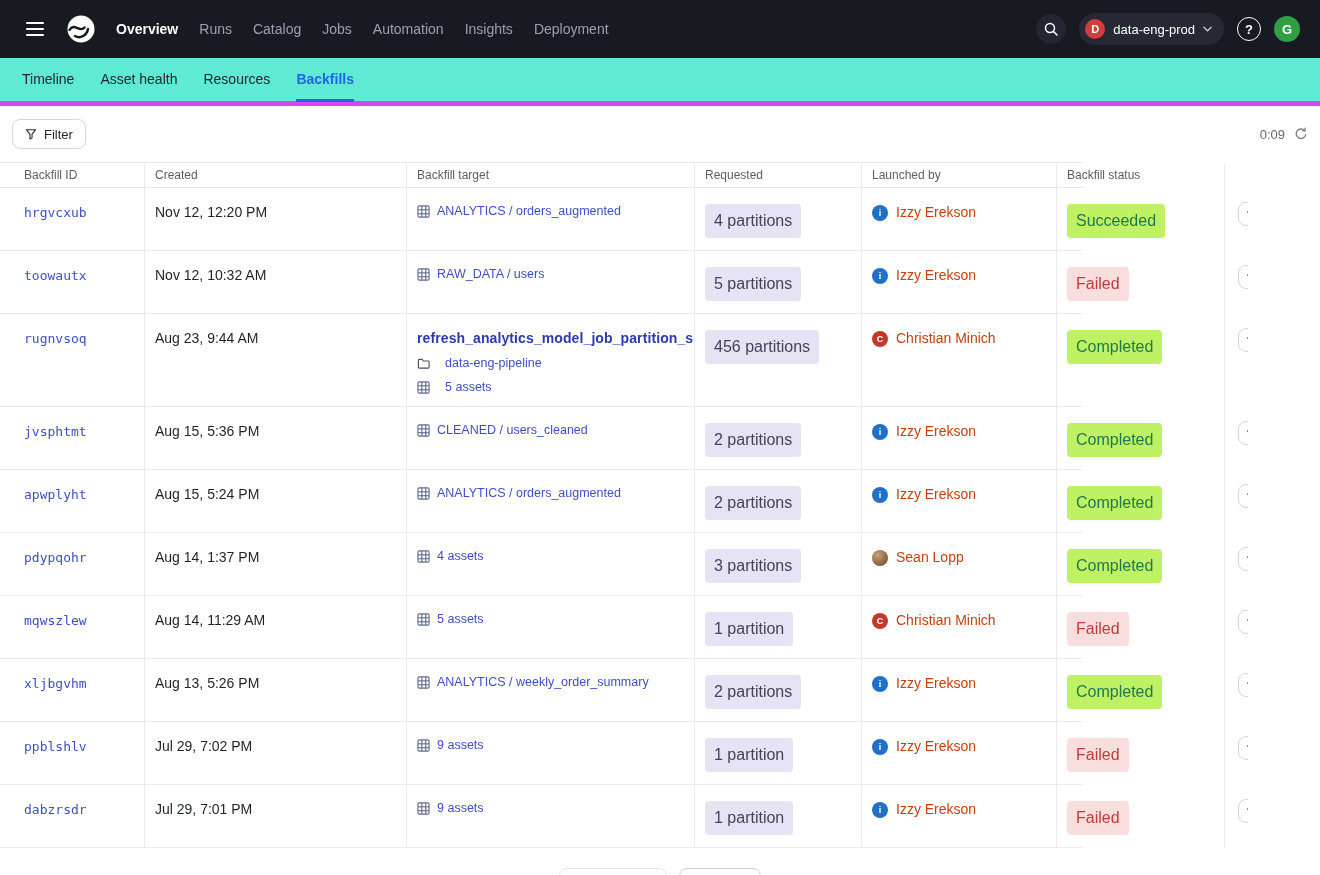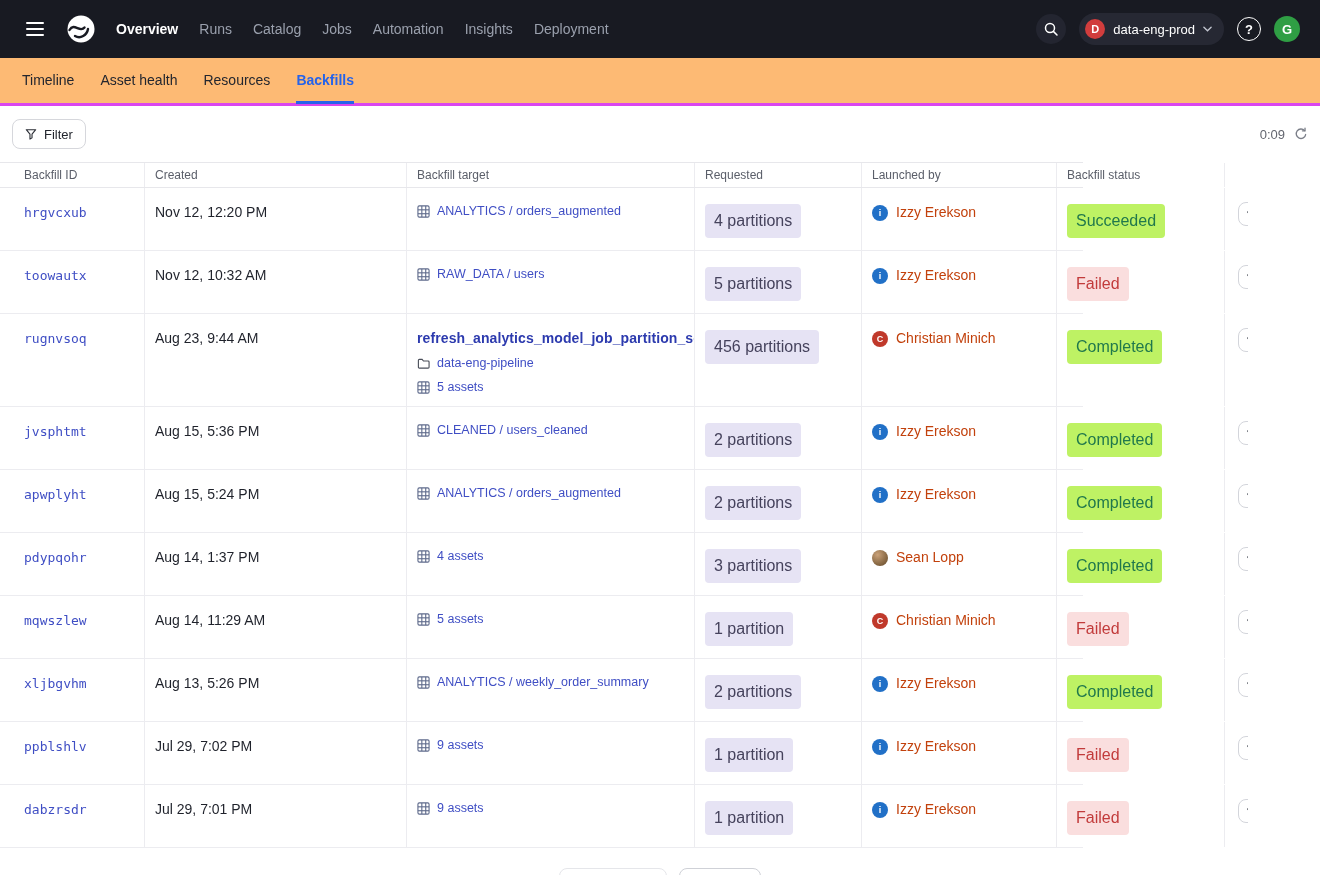--- a/index.html
+++ b/index.html
@@ -17,21 +17,21 @@
   .nav-item{color:#9aa0ad;font-size:14px;padding:6px 2px}
   .nav-item.active{color:#fff;font-weight:700}
   .nav-right{margin-left:auto;display:flex;align-items:center;gap:13px}
   .search-btn{width:30px;height:30px;border-radius:50%;background:#232530;border:none;display:flex;align-items:center;justify-content:center}
   .dep-pill{display:flex;align-items:center;gap:8px;background:#262833;border:none;border-radius:16px;height:32px;padding:0 12px 0 6px;color:#fff;font-size:13px}
   .dep-badge{width:20px;height:20px;border-radius:50%;background:#d13d3d;color:#fff;font-size:11px;font-weight:700;display:flex;align-items:center;justify-content:center}
   .help-btn{width:24px;height:24px;border-radius:50%;border:1.5px solid #fff;background:transparent;color:#fff;font-size:13px;font-weight:600;display:flex;align-items:center;justify-content:center;line-height:1}
   .user-avatar{width:26px;height:26px;border-radius:50%;background:#2f9e44;color:#fff;font-weight:700;font-size:13px;display:flex;align-items:center;justify-content:center;cursor:pointer}
 
   
-  .tabbar{height:48px;background:#fdba74;border-bottom:3px solid #d946ef;display:flex;align-items:stretch;padding:0 22px;gap:26px}
+  .tabbar{height:48px;background:#5eead4;border-bottom:5px solid #d946ef;display:flex;align-items:stretch;padding:0 22px;gap:26px}
   .tab{display:flex;align-items:center;font-size:14px;color:#23262e;font-weight:500;border-bottom:3px solid transparent;margin-bottom:-1px;cursor:pointer}
   .tab.active{color:#2563eb;font-weight:600;border-bottom-color:#2563eb}
 
   
   .toolbar{height:56px;display:flex;align-items:center;justify-content:space-between;padding:0 12px}
   .filter-btn{display:flex;align-items:center;gap:7px;height:30px;padding:0 12px;border:1px solid #d6d7dc;border-radius:8px;background:#fff;font-size:13px;font-weight:500;color:#23262e}
   .timer{display:flex;align-items:center;gap:9px;color:#63666f;font-size:13px}
 
   
   .thead,.trow{display:grid;grid-template-columns:145px 262px 288px 167px 195px 168px 1fr;width:1083px}
@@ -41,21 +41,21 @@
   .th:last-child{border-right:none}
   .trow{border-bottom:1px solid #ececf0;min-height:52px}
   .trow.tall{min-height:90px}
   .td{padding:16px 10px 12px;border-right:1px solid #ececf0;font-size:14px;overflow:hidden}
   .td:last-child{border-right:none}
   .td-id{padding-left:24px}
   .id-link{font-family:"DejaVu Sans Mono",monospace;font-size:13px;color:#3f4ec4}
   .target-line{display:flex;align-items:center;gap:7px}
   .sub-link{color:#3f4ec4;font-size:12.5px}
   .job-link{color:#2c3aae;font-weight:700;font-size:14px;display:block;letter-spacing:.1px}
-  .target-sub{display:flex;align-items:center;gap:7px;margin-top:10px}
+  .target-sub{display:flex;align-items:center;gap:15px;margin-top:10px}
   .badge{display:inline-block;font-size:16px;padding:8px 9px;border-radius:4px;white-space:nowrap}
   .badge.part{background:#e6e3f4;color:#45425c}
   .badge.success{background:#bef264;color:#20784c}
   .badge.failure{background:#fadede;color:#c23b3b}
   .td-user{display:flex;align-items:flex-start;gap:8px}
   .avatar-dot{width:16px;height:16px;border-radius:50%;color:#fff;font-size:9px;font-weight:700;display:flex;align-items:center;justify-content:center;flex:none;margin-top:1px}
   .avatar-dot.photo{background:radial-gradient(circle at 35% 30%,#caa27a 0%,#8a6a45 60%,#5f472c 100%)}
   .user-name{font-size:14px;color:#c2410c}
   .td-action{padding-top:14px;padding-left:13px}
   .row-menu{width:28px;height:24px;border:1px solid #d3d5db;border-radius:8px;background:#fff;display:flex;align-items:center;justify-content:center}

